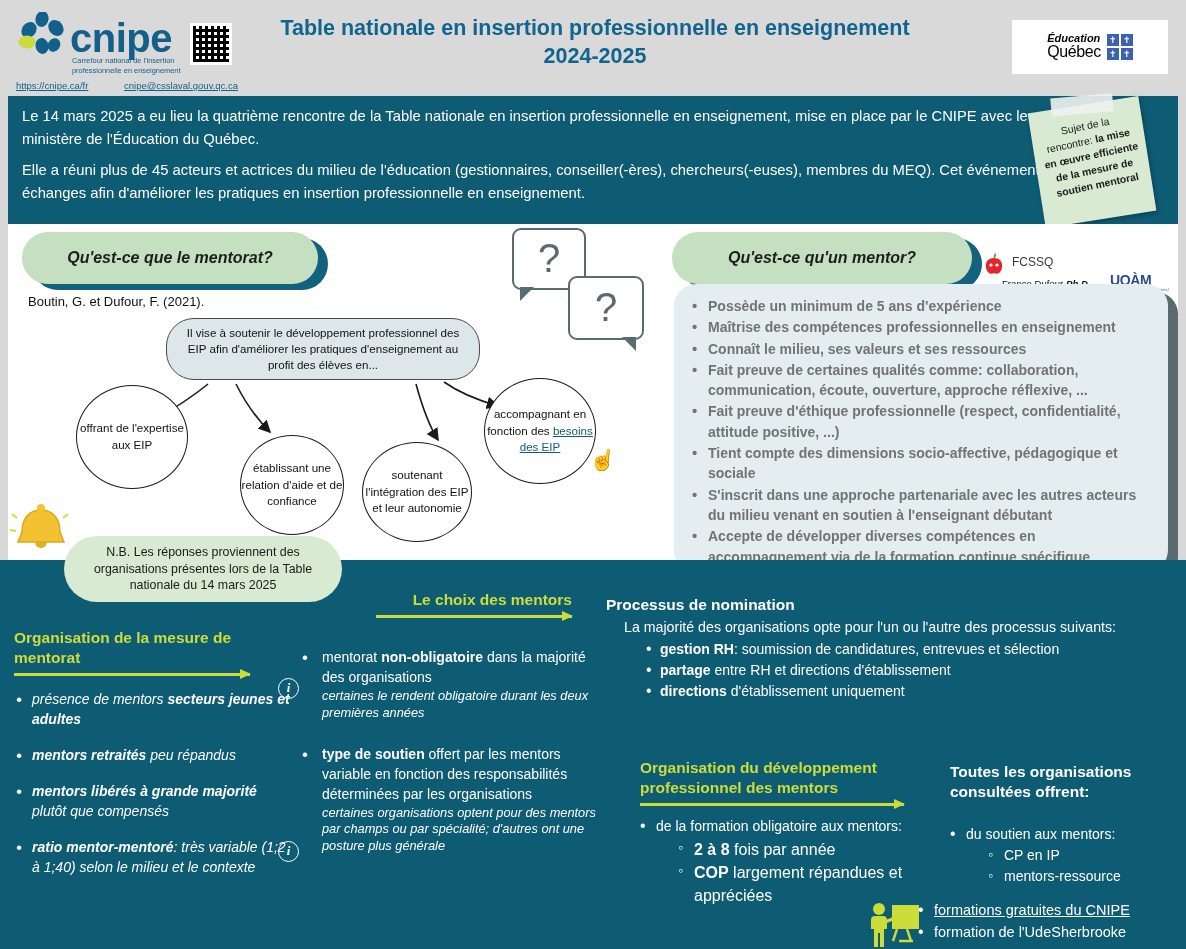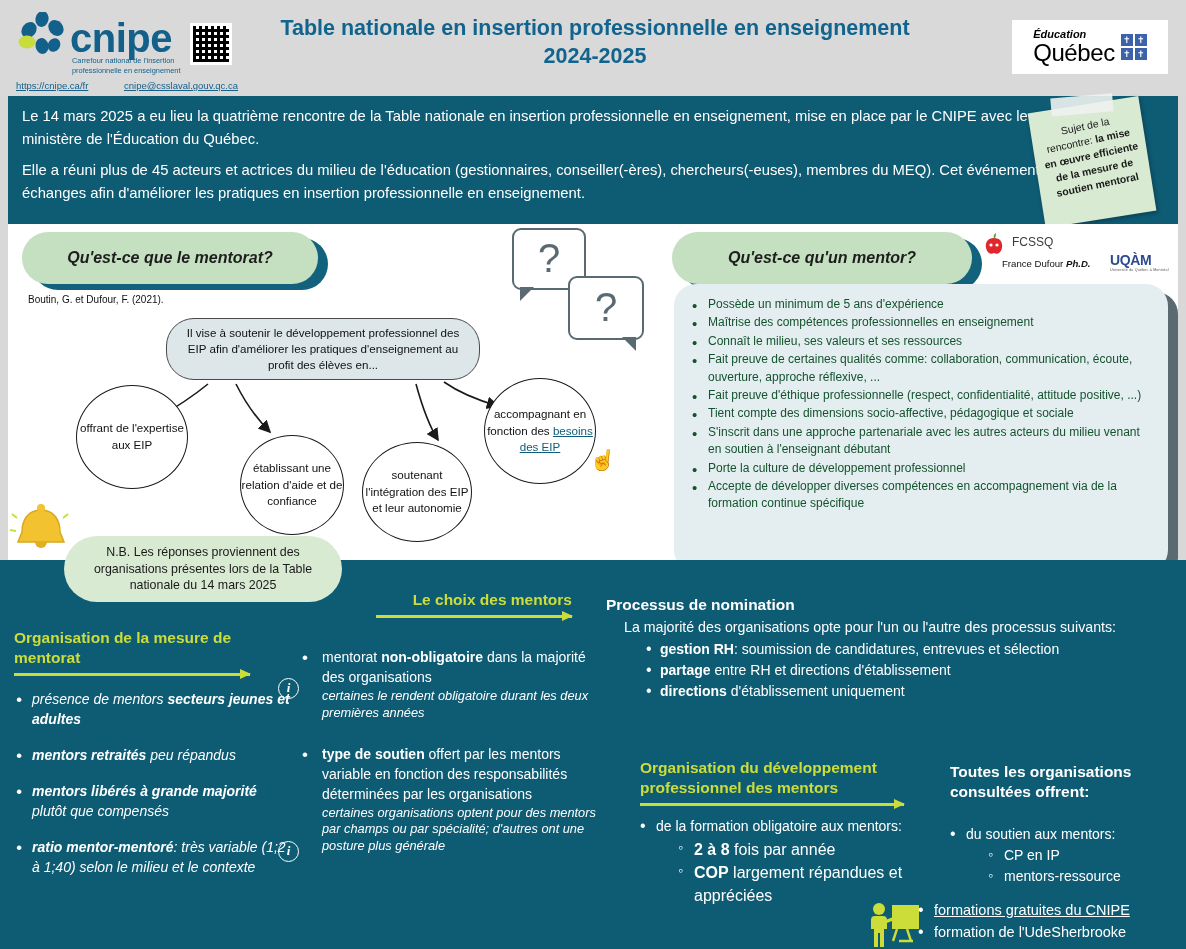--- a/index.html
+++ b/index.html
@@ -26,21 +26,21 @@
   }
   .hdr-link { position:absolute; top:80px; font-size:9.5px; color:#13608a; text-decoration:underline; }
   #link-site { left:16px; }
   #link-mail { left:124px; }
   #page-title { position:absolute; left:250px; top:14px; width:690px; text-align:center;
     font-size:21.5px; font-weight:bold; color:#10648e; line-height:1.32; }
   #logo-quebec { position:absolute; left:1012px; top:20px; width:156px; height:54px; background:#fff;
      display:flex; align-items:center; justify-content:center; }
   #logo-quebec .eduq { position:relative; padding-right:6px; }
   #logo-quebec .edu { font-size:11px; font-style:italic; font-weight:bold; color:#000; line-height:1; }
-  #logo-quebec .que { font-size:24px; color:#000; line-height:1.05; letter-spacing:-0.4px; }
+  #logo-quebec .que { font-size:16px; color:#000; line-height:1.05; letter-spacing:-0.4px; }
   #logo-quebec .flag { display:grid; grid-template-columns:12px 12px; grid-template-rows:12px 12px; gap:2px; }
   #logo-quebec .flag i { background:#3b62ab; display:block; color:#fff; font-style:normal; font-size:9px;
         text-align:center; line-height:12px; }
 
   
   #intro { position:absolute; left:8px; top:96px; width:1170px; height:128px; background:#0e5b74; }
   #intro p { color:#fff; font-size:14.8px; line-height:1.55; padding:0 14px; }
   #intro p:first-child { padding-top:9px; }
   #intro p.p2 { padding-top:8px; }
   #sticky { position:absolute; left:1036px; top:104px; width:112px; height:116px;
@@ -55,21 +55,21 @@
   #white-panel { position:absolute; left:8px; top:224px; width:1170px; height:356px; background:#fff; }
 
   .pill-wrap { position:absolute;font-style:italic; }
   .pill-shadow { position:absolute; left:10px; top:6px; width:100%; height:100%;
      background:#12627e; border-radius:40px; }
   .pill { position:relative; background:#c5e0c0; border-radius:40px; display:flex;
      align-items:center; justify-content:center; font-weight:bold; font-size:16px; color:#1d1d1d; }
   #pill-mentorat { left:22px; top:232px; width:296px; height:52px; }
   #pill-mentor  { left:672px; top:232px; width:300px; height:52px; }
 
-  #citation { position:absolute; left:28px; top:294px; font-size:10px; color:#111;text-align:center; }
+  #citation { position:absolute; left:28px; top:294px; font-size:13px; color:#111;text-align:center; }
 
   
   #bubbles { position:absolute; left:512px; top:228px; width:130px; height:125px; }
   .qbubble { position:absolute; border:2.5px solid #5a6a72; border-radius:9px; background:#fff; }
   #qb1 { left:0; top:0; width:74px; height:62px; }
   #qb2 { left:56px; top:48px; width:76px; height:64px; }
   .qbubble span { position:absolute; left:50%; top:48%; transform:translate(-50%,-50%);
      font-size:40px; color:#5a6a72; font-weight:300; line-height:1; }
   .tail { position:absolute; width:0; height:0; }
   #qb1 .tail { left:6px; bottom:-13px; border-left:14px solid #5a6a72; border-bottom:14px solid transparent; }
@@ -101,25 +101,25 @@
   #nb-note { position:absolute; left:64px; top:536px; width:278px; height:66px; background:#d9ead3;
      border-radius:33px; display:flex; align-items:center; justify-content:center; text-align:center;
      font-size:12.4px; color:#1a1a1a; line-height:1.35; padding:16px 14px; z-index:5; }
 
   
   #mentor-shadow { position:absolute; left:690px; top:292px; width:488px; height:288px;
      background:#5b6a70; border-radius:22px; }
   #mentor-panel { position:absolute; left:674px; top:284px; width:494px; height:288px;
      background:#e4edf0; border-radius:22px; padding:12px 16px 8px 16px; }
   #mentor-panel ul { list-style:none; }
-  #mentor-panel li { position:relative; padding-left:18px; font-size:12px; color:#14532d;
-     line-height:1.45; margin-bottom:1px; }
+  #mentor-panel li { position:relative; padding-left:18px; font-size:14px; color:#737373;
+     line-height:1.45; margin-bottom:1px;font-weight:bold; }
   #mentor-panel li::before { content:"\2022"; position:absolute; left:2px; top:-1px; font-size:15px; }
 
-  #fcssq { position:absolute; left:980px; top:230px; width:200px; height:52px; }
+  #fcssq { position:absolute; left:980px; top:250px; width:200px; height:52px; }
   #fcssq .apple { position:absolute; left:2px; top:2px; width:24px; height:24px; }
   #fcssq .lbl { position:absolute; left:32px; top:5px; font-size:12px; color:#3b3b3b; font-weight:500; }
   #fcssq .name { position:absolute; left:22px; top:28px; font-size:9.6px; color:#111; }
   #fcssq .name i { font-style:italic; font-weight:bold; }
   #fcssq .uqam { position:absolute; left:130px; top:22px; font-size:14px; color:#2c4a8f; font-weight:bold; letter-spacing:-0.4px;}
   #fcssq .uqam small { display:block; font-size:3.6px; letter-spacing:0.2px; color:#555; font-weight:normal; }
 
   
   #bottom { position:absolute; left:0; top:560px; width:1186px; height:389px; background:#0e5b74; }
 
@@ -316,21 +316,20 @@
 <div id="mentor-shadow"></div>
 <div id="mentor-panel">
   <ul>
     <li>Possède un minimum de 5 ans d'expérience</li>
     <li>Maîtrise des compétences professionnelles en enseignement</li>
     <li>Connaît le milieu, ses valeurs et ses ressources</li>
     <li>Fait preuve de certaines qualités comme: collaboration, communication, écoute, ouverture, approche réflexive, ...</li>
     <li>Fait preuve d'éthique professionnelle (respect, confidentialité, attitude positive, ...)</li>
     <li>Tient compte des dimensions socio-affective, pédagogique et sociale</li>
     <li>S'inscrit dans une approche partenariale avec les autres acteurs du milieu venant en soutien à l'enseignant débutant</li>
-    <li>Porte la culture de développement professionnel</li>
     <li>Accepte de développer diverses compétences en accompagnement via de la formation continue spécifique</li>
   </ul>
 </div>
 
 <div id="bottom">
 
   <div id="col1">
     <div class="sec-title">Organisation de la mesure de mentorat</div>
     <div class="arrow-line"></div>
     <ul class="wlist">

